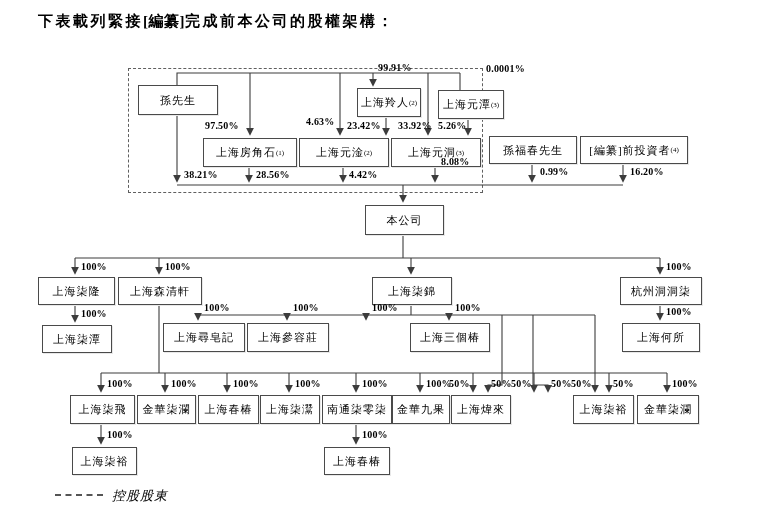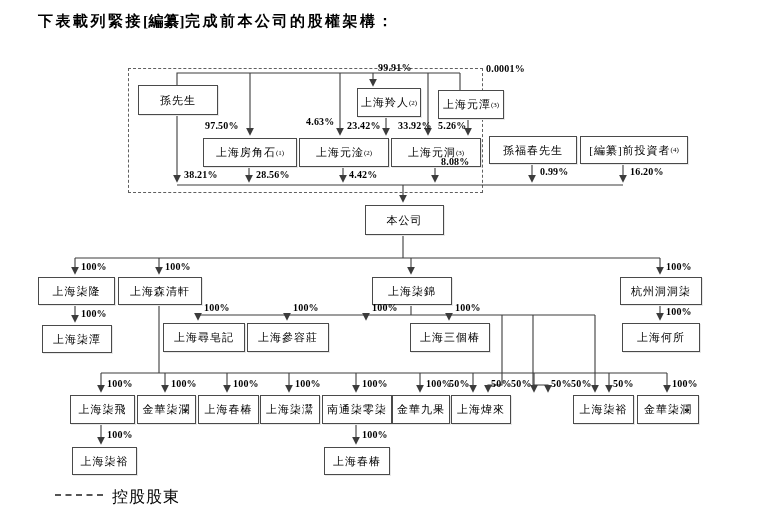--- a/index.html
+++ b/index.html
@@ -11,21 +11,21 @@
   .dashed-rect{position:absolute;left:128px;top:68px;width:353px;height:123px;
          border:1.4px dashed #606060;z-index:0;}
   svg.wires{position:absolute;left:0;top:0;z-index:1;}
   .node{position:absolute;background:#fff;border:1.2px solid #4a4a4a;z-index:2;
         display:flex;align-items:center;justify-content:center;
         font-size:11px;letter-spacing:1px;white-space:nowrap;box-shadow:1px 1px 0 #e8e8e8;}
   .node sup{font-size:7px;vertical-align:super;line-height:0;letter-spacing:0;}
   .pct{position:absolute;font-size:10px;font-weight:700;z-index:3;white-space:nowrap;
        letter-spacing:0.2px;}
   .legend-dash{position:absolute;left:55px;top:494px;width:48px;border-top:2px dashed #555;z-index:2;}
-  .legend-label{position:absolute;left:112px;top:487px;font-size:16px;letter-spacing:1px;z-index:2;}
+  .legend-label{position:absolute;left:112px;top:487px;font-size:13px;letter-spacing:1px;z-index:2;font-style:italic;}
 </style>
 </head>
 <body>
 
 <div class="stage">
 
   <div class="title"><span>下表載列緊接</span><span class="red">[編纂]</span><span>完成前本公司的股權架構：</span></div>
 
   <div class="dashed-rect"></div>
 

